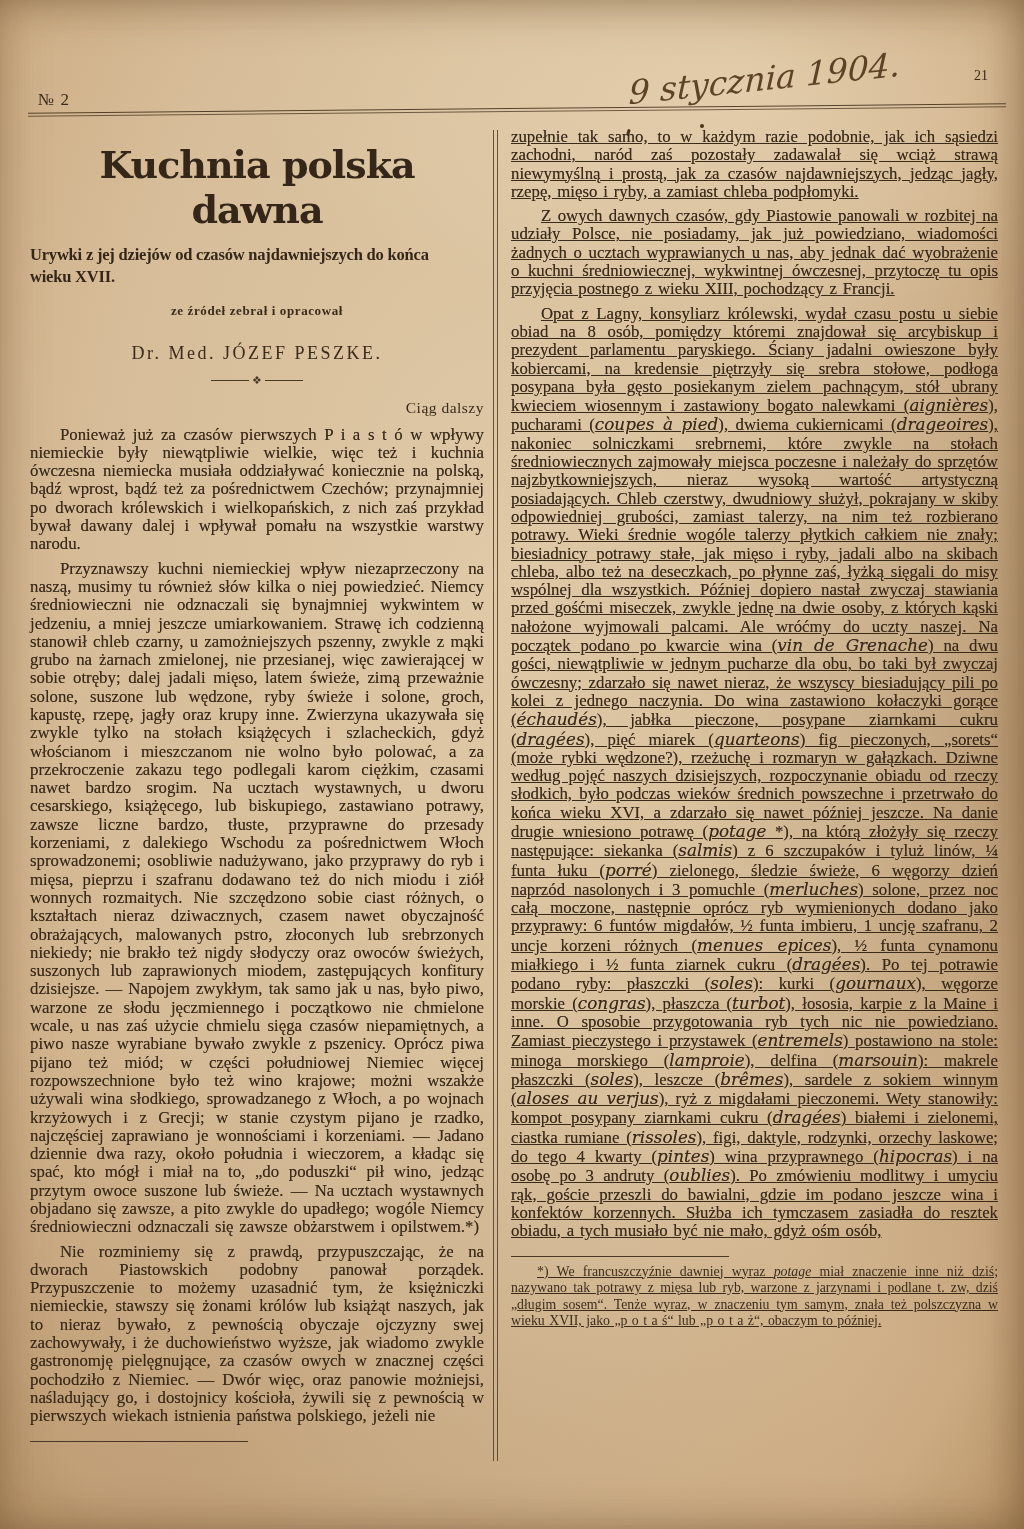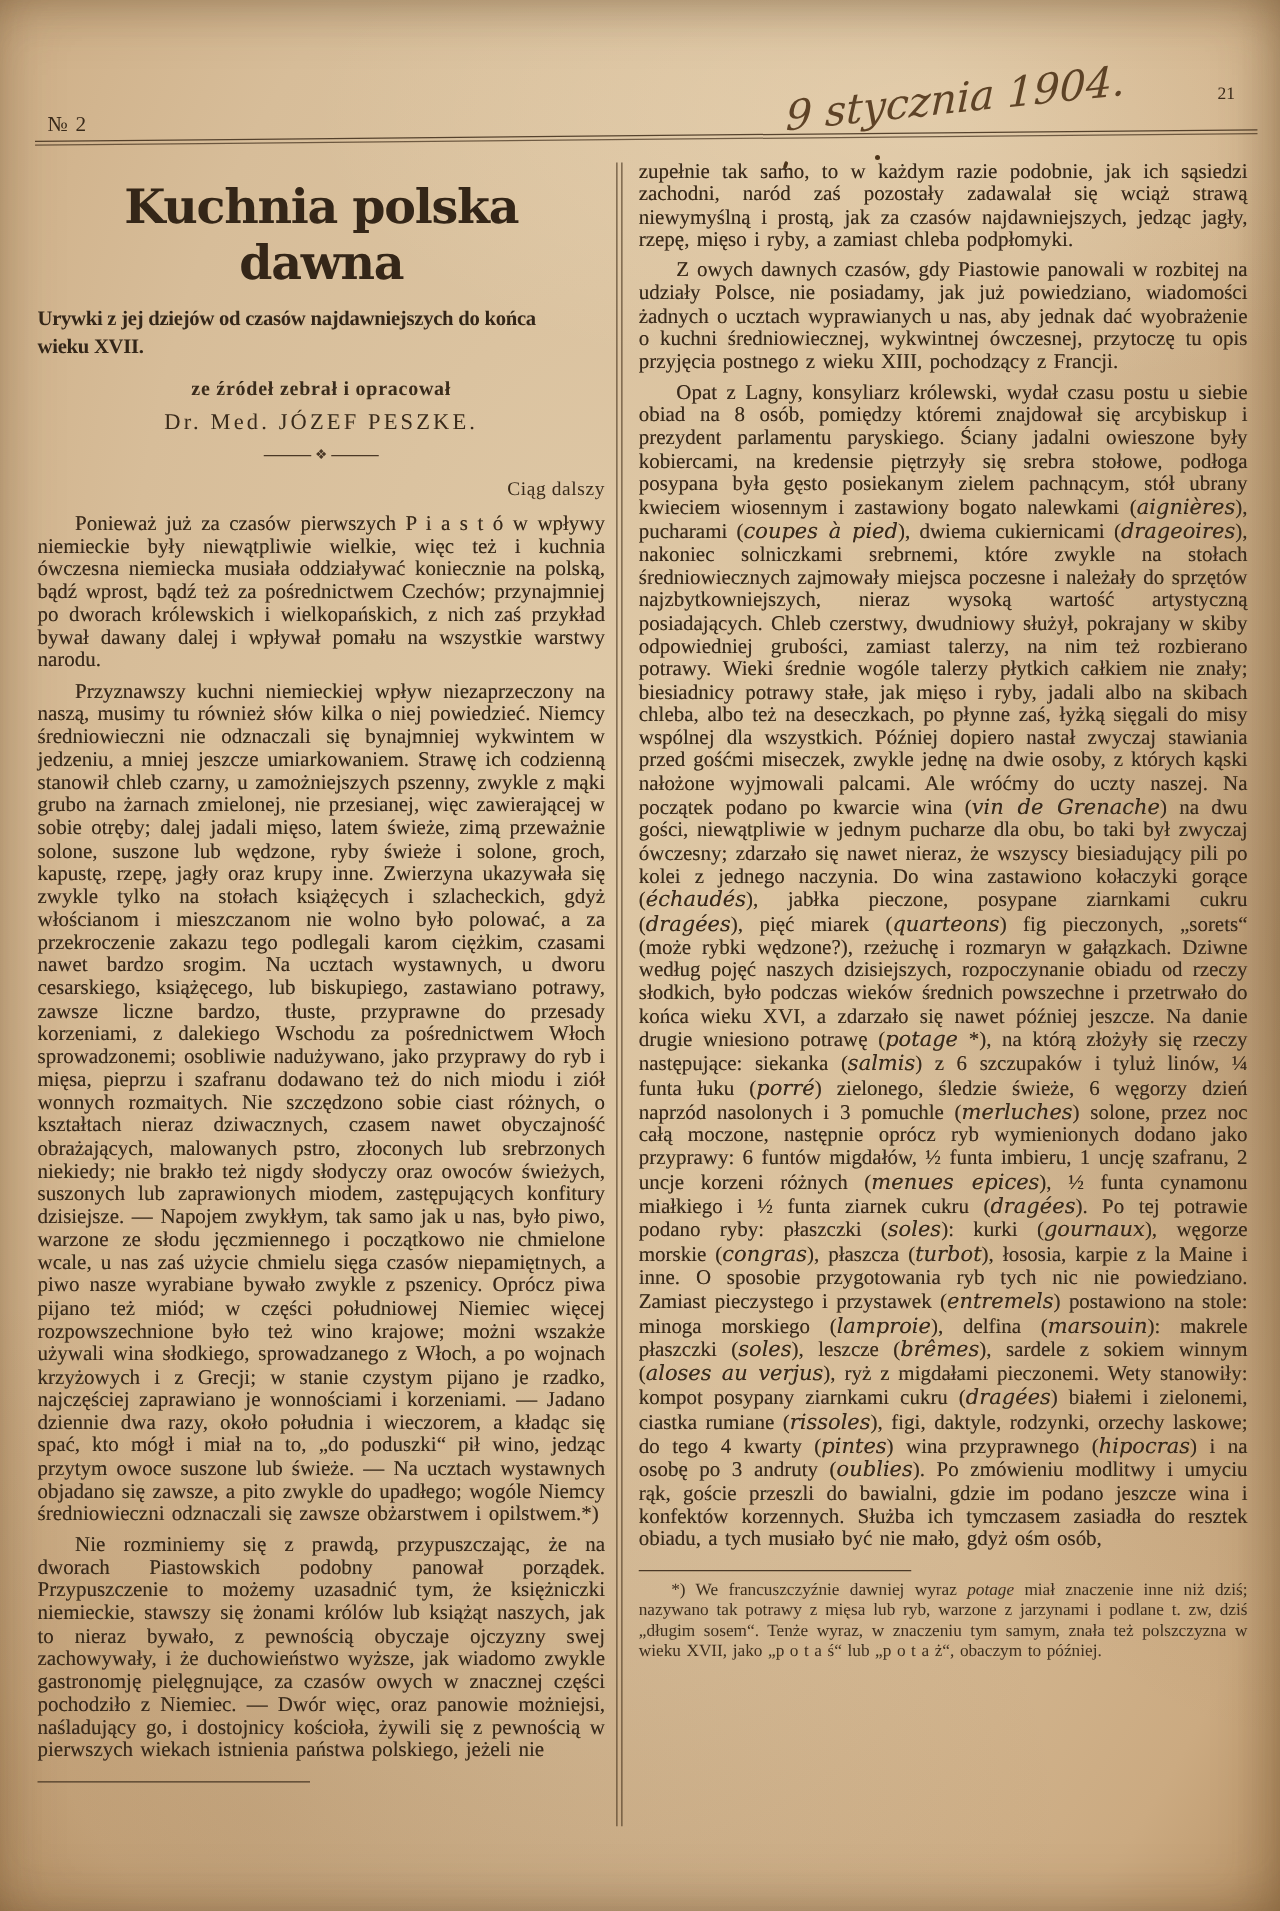--- a/index.html
+++ b/index.html
@@ -29,28 +29,28 @@
     border-top:1.6px solid rgba(62,44,26,.85);border-bottom:1px solid rgba(62,44,26,.7);
     transform:rotate(-0.55deg);}
   .ink-speck{position:absolute;background:#4c3419;border-radius:50%;}
   .speck-a{left:700px;top:124px;width:4px;height:4px;}
   .speck-b{left:627px;top:129px;width:3px;height:6px;border-radius:2px;transform:rotate(18deg);}
   
   .columns{position:absolute;top:128px;left:30px;right:26px;bottom:0;display:flex;align-items:stretch;}
   .col-left{flex:0 0 454px;width:454px;}
   .col-divider{flex:0 0 5px;margin:2px 13px 68px 9px;
     border-left:1px solid rgba(72,52,30,.8);border-right:1px solid rgba(72,52,30,.8);}
-  .col-right{flex:1 1 auto;min-width:0;}
+  .col-right{flex:1 1 auto;min-width:0;text-decoration:underline;}
   
   .art-title{margin:14px 0 0;text-align:center;font-family:"DejaVu Serif",serif;
     font-weight:700;font-size:38px;letter-spacing:-1px;color:#342618;}
   .art-subtitle{margin:12px 0 0;text-align:left;font-size:16.5px;font-weight:700;
     letter-spacing:-0.2px;line-height:1.32;color:#342618;}
-  .byline-note{margin-top:15px;text-align:center;font-size:16px;font-weight:700;letter-spacing:.6px;}
-  .author-line{margin-top:6px;text-align:center;font-size:18px;letter-spacing:2.5px;}
+  .byline-note{margin-top:15px;text-align:center;font-size:13px;font-weight:700;letter-spacing:.6px;}
+  .author-line{margin-top:24px;text-align:center;font-size:18px;letter-spacing:2.5px;}
   .orn-divider{margin-top:11px;display:flex;justify-content:center;align-items:center;}
   .orn-line{width:38px;height:1px;background:#4a3826;}
   .orn-glyph{font-size:11px;line-height:1;padding:0 3px;color:#4a3826;}
   .continuation{margin:13px 0 9px;text-align:right;font-size:15.5px;letter-spacing:.5px;}
   
   p.body{margin:0 0 6px;font-size:16.8px;line-height:18.3px;text-align:justify;
     word-spacing:1.6px;color:#38291a;text-shadow:0 0 .4px rgba(56,41,26,.55);}
   p.body.indent{text-indent:30px;}
   p.body i{font-family:"DejaVu Serif",serif;}
   .fn-rule{width:218px;height:0;border-top:1px solid #4a3826;margin:15px 0 7px;}

